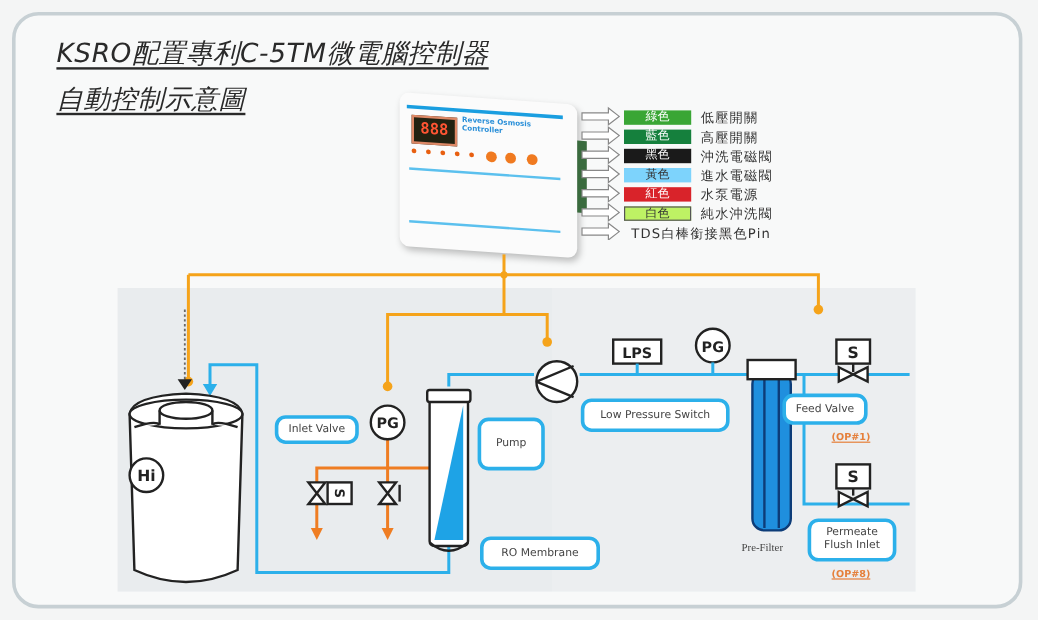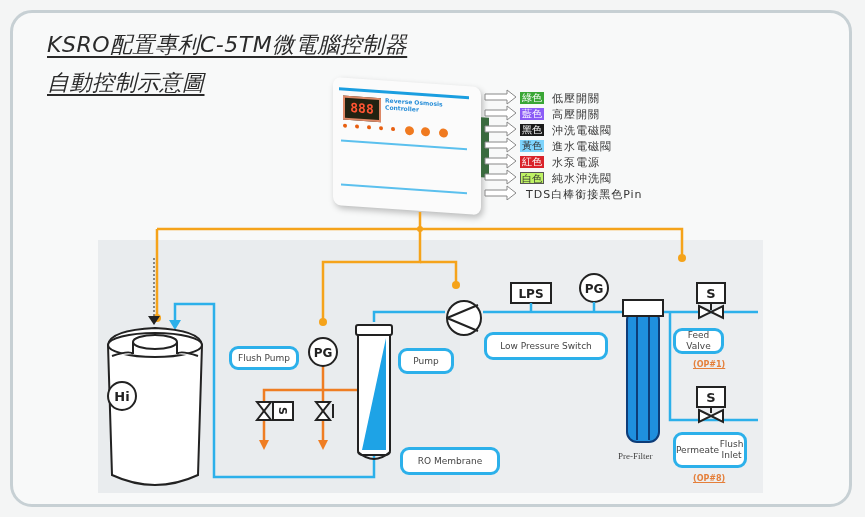--- a/index.html
+++ b/index.html
@@ -13,21 +13,21 @@
   .ctrl { position: absolute; left: 333px; top: 82px; width: 148px; height: 128px; background: #fbfbfb; border-radius: 8px; box-shadow: 2px 3px 6px rgba(0,0,0,0.25); transform: skewY(4deg); }
   .ctrl .bar { position:absolute; left:6px; top:10px; width:130px; height:3px; background:#1a9ee0; }
   .ctrl .disp { position:absolute; left:10px; top:18px; width:34px; height:20px; background:#221; border:2px solid #d86; color:#ff5533; font-family:"DejaVu Sans Mono", monospace; font-size:13px; font-weight:bold; text-align:center; line-height:20px; }
   .ctrl .brand { position:absolute; left:52px; top:16px; color:#2a8fd8; font-size:6px; font-weight:bold; width:70px; line-height:7px; }
   .ctrl .led { position:absolute; top:46px; width:4px; height:4px; border-radius:50%; background:#e85f10; }
   .ctrl .btn { position:absolute; top:44px; width:9px; height:9px; border-radius:50%; background:#f07a20; }
   .ctrl .mini { position:absolute; left:8px; top:62px; width:126px; height:42px; border-top:2px solid #5bc0ee; border-bottom:2px solid #5bc0ee; }
   .ctrl .term { position:absolute; right:-8px; top:30px; width:8px; height:60px; background:#3a6b3e; }
   .legend { position: absolute; left: 520px; top: 91px; }
   .lrow { position: absolute; height: 14px; display: flex; align-items: center; white-space: nowrap; }
-  .chip { width: 24px; height: 12px; font-size: 10px; line-height: 12px; text-align: center; color: #fff; margin-right: 8px; }
+  .chip { width: 56px; height: 12px; font-size: 10px; line-height: 12px; text-align: center; color: #fff; margin-right: 8px; }
   .ltxt { font-size: 11px; color: #333; letter-spacing: 1px; }
   .arrow { position:absolute; }
   .lbl { position:absolute; border: 3px solid #2cb0ea; border-radius: 9px; background:#fff; font-size: 9px; color:#444; text-align:center; box-sizing:border-box; display:flex; align-items:center; justify-content:center; line-height: 11px; }
   .op { position:absolute; font-size: 8px; color:#e57f3a; font-weight:bold;text-decoration:underline; }
   .plain { position:absolute; font-size: 9px; color:#444;font-family:Liberation Serif, serif; }
   svg.diag { position:absolute; left:0; top:0; }
 </style>
 </head>
 <body>
 
@@ -69,21 +69,21 @@
     <path d="M2 102 H24 V98 L33 105 L24 112 V108 H2 Z"></path>
   </g>
 </svg>
 
 <div class="legend">
   <div class="lrow" style="top:0px">
     <span class="chip" style="background: rgb(58, 166, 53); color: rgb(255, 255, 255);">綠色</span>
     <span class="ltxt">低壓開關</span>
   </div>
   <div class="lrow" style="top:16px">
-    <span class="chip" style="background: #8b5cf6; color: rgb(255, 255, 255); font-family: Liberation Serif, serif;">藍色</span>
+    <span class="chip" style="background: #15803d; color: rgb(255, 255, 255); font-family: Liberation Serif, serif;">藍色</span>
     <span class="ltxt">高壓開關</span>
   </div>
   <div class="lrow" style="top:32px">
     <span class="chip" style="background: rgb(26, 26, 26); color: rgb(255, 255, 255);">黑色</span>
     <span class="ltxt">沖洗電磁閥</span>
   </div>
   <div class="lrow" style="top:48px">
     <span class="chip" style="background: #7dd3fc; color: rgb(51, 51, 51);">黃色</span>
     <span class="ltxt">進水電磁閥</span>
   </div>
@@ -195,24 +195,24 @@
     <text x="122" y="401" font-size="13">Hi</text>
     <text x="323" y="357" font-size="12">PG</text>
     <text x="594" y="293" font-size="12">PG</text>
     <text x="531" y="298" font-size="12">LPS</text>
     <text x="283" y="415" font-size="11" transform="rotate(90 283 411)">S</text>
     <text x="711" y="298" font-size="13">S</text>
     <text x="711" y="402" font-size="13">S</text>
   </g>
 </svg>
 
-<div class="lbl" style="left:229px;top:346px;width:70px;height:24px">Flush Pump</div>
-<div class="lbl" style="left:398px;top:348px;width:56px;height:26px">Pump</div>
+<div class="lbl" style="left:229px;top:346px;width:70px;height:24px">Inlet Valve</div>
+<div class="lbl" style="left:398px;top:348px;width:56px;height:44px">Pump</div>
 <div class="lbl" style="left:484px;top:332px;width:124px;height:28px">Low Pressure Switch</div>
 <div class="lbl" style="left:400px;top:447px;width:100px;height:28px">RO Membrane</div>
-<div class="lbl" style="left:673px;top:328px;width:51px;height:26px">Feed Valve</div>
+<div class="lbl" style="left:652px;top:328px;width:71px;height:26px">Feed Valve</div>
 <div class="op" style="left:693px;top:360px">(OP#1)</div>
-<div class="lbl" style="left:673px;top:432px;width:74px;height:36px;">
+<div class="lbl" style="left:673px;top:432px;width:74px;height:36px;flex-direction:column">
   <span>Permeate</span>
   <span>Flush Inlet</span>
 </div>
 <div class="op" style="left:693px;top:474px">(OP#8)</div>
 <div class="plain" style="left:618px;top:451px">Pre-Filter</div>
 
 </body></html>

